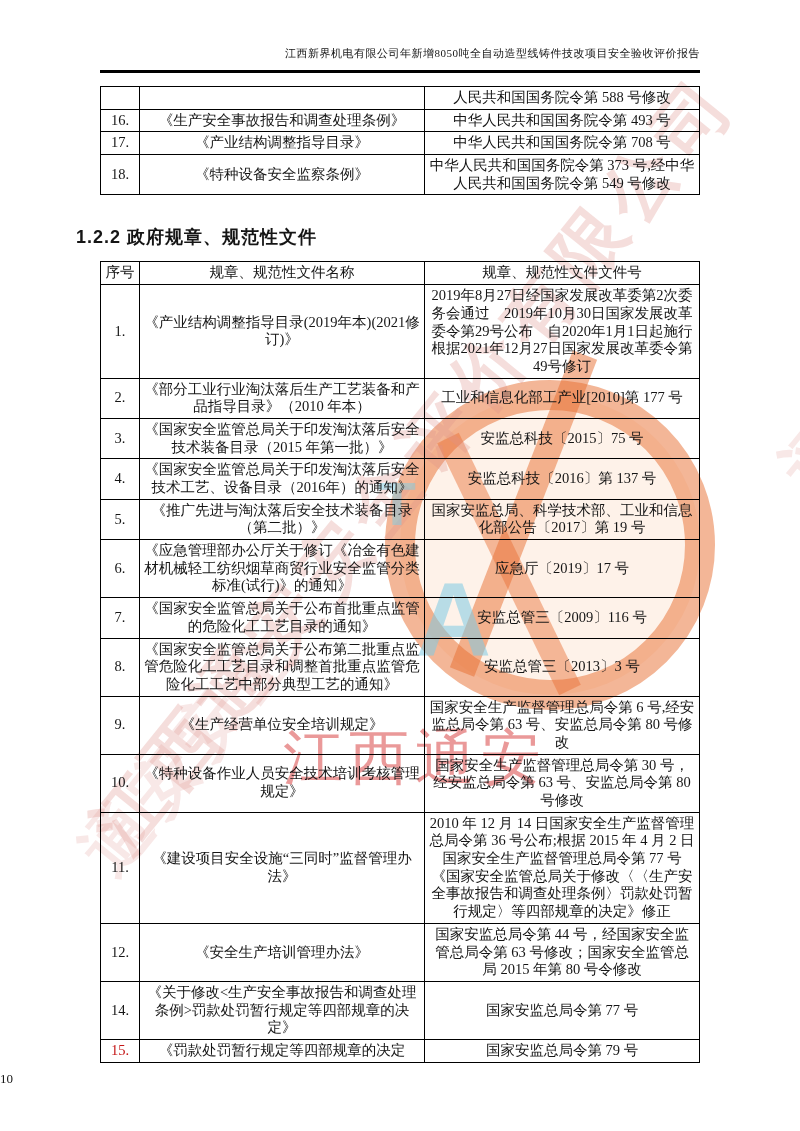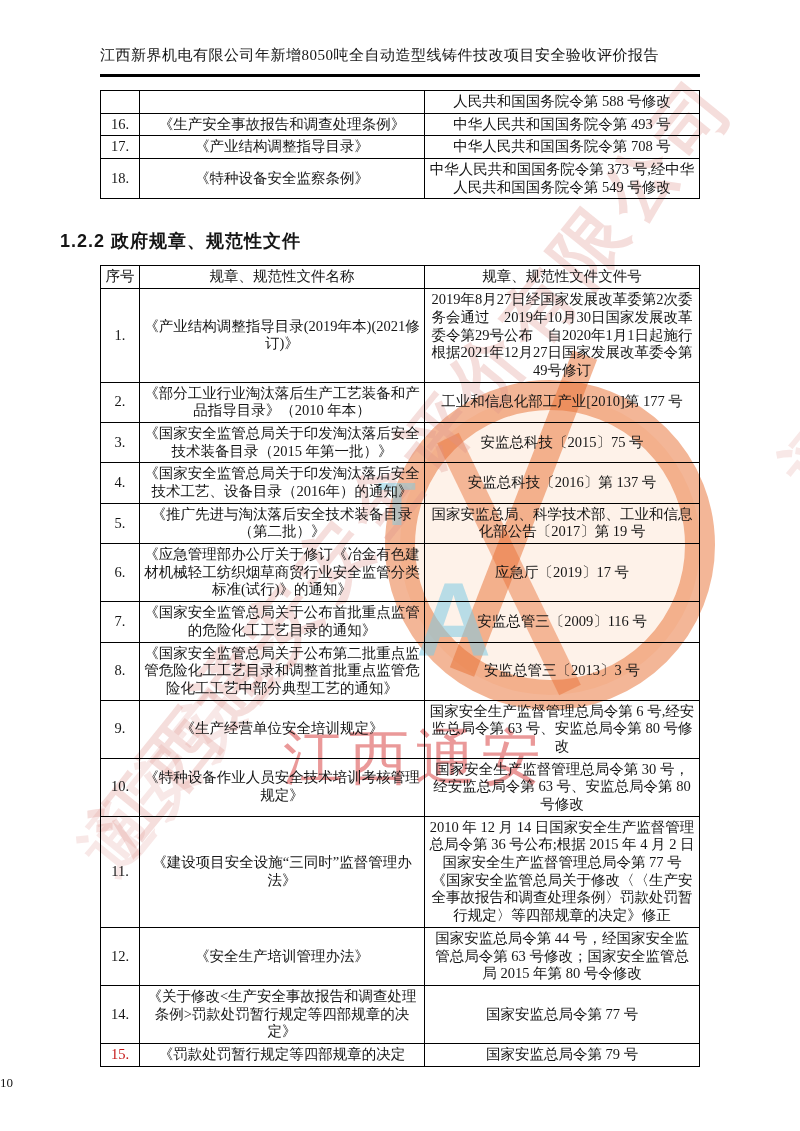--- a/index.html
+++ b/index.html
@@ -25,30 +25,30 @@
   }
   .wm-red{
     position:absolute;left:283px;top:718px;font-size:60px;font-weight:normal;
     letter-spacing:6px;color:rgba(213,52,52,0.50);white-space:nowrap;
   }
   .wm-blue-t{position:absolute;left:378px;top:468px;font-size:62px;font-weight:bold;
     font-family:"Liberation Sans","DejaVu Sans",sans-serif;color:rgba(125,203,228,0.50)}
   .wm-blue-a{position:absolute;left:416px;top:560px;font-size:104px;font-weight:bold;
     font-family:"Liberation Sans","DejaVu Sans",sans-serif;color:rgba(125,203,228,0.55)}
   .content{position:relative;z-index:1}
-  .doc-title{margin:46px 100px 0;text-align:left;font-size:15px;letter-spacing:0.5px}
+  .doc-title{margin:46px 100px 0;text-align:right;font-size:11px;letter-spacing:0.5px}
   .title-rule{margin:9px 100px 0;border-top:3px solid #000;height:0}
   table{border-collapse:collapse;width:600px;margin:0 auto;font-size:14.5px;line-height:1.22;table-layout:fixed}
   td,th{border:1px solid #000;padding:2px 4px;text-align:center;font-weight:normal;vertical-align:middle;word-break:break-all}
   .col-seq{width:38px}
   .col-name{width:278px}
   .col-doc{width:268px}
   .top-table{margin-top:13px}
   .section-heading{
-    margin:30px 60px 12px;font-family:"Liberation Sans","DejaVu Sans",sans-serif;
+    margin:30px 76px 12px;font-family:"Liberation Sans","DejaVu Sans",sans-serif;
     font-weight:bold;font-size:18px;letter-spacing:1px;
   }
   .red-num{color:#c41515}
   .page-num{text-align:left;font-size:13px;margin-top:8px}
 </style>
 </head>
 <body>
 
 <div class="wm-layer">
   <svg width="800" height="1131" viewBox="0 0 800 1131">

